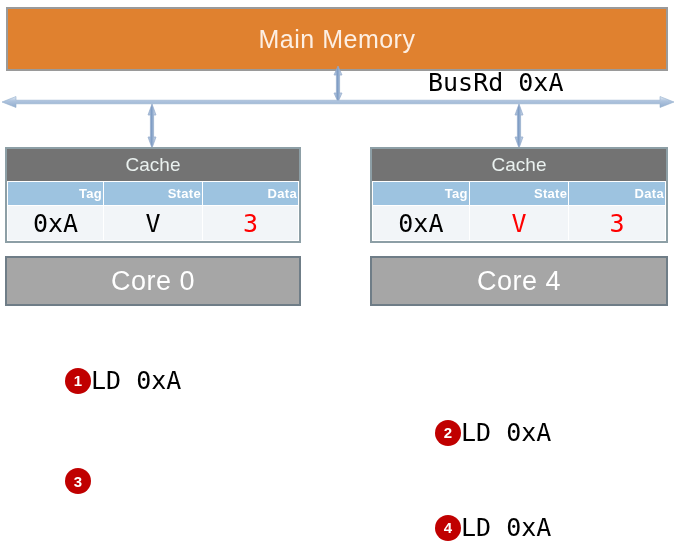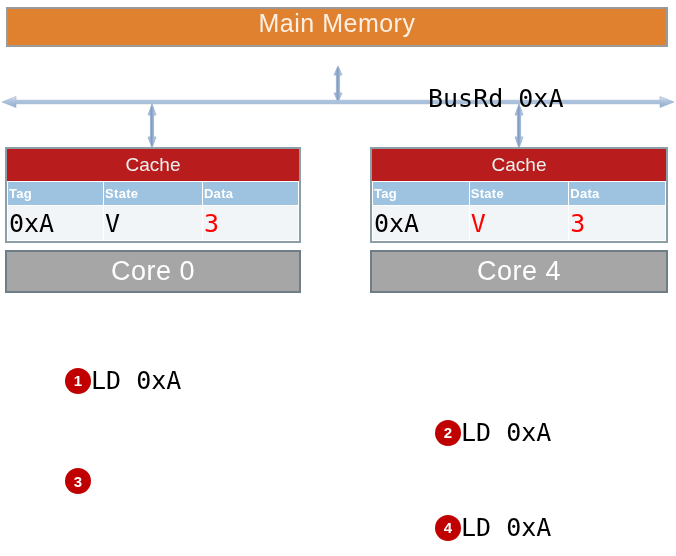--- a/index.html
+++ b/index.html
@@ -14,26 +14,26 @@
     overflow: hidden;
     font-family: "Liberation Sans", sans-serif;
   }
 
   
   #main-memory {
     position: absolute;
     left: 6px;
     top: 7px;
     width: 662px;
-    height: 40px;
+    height: 64px;
     box-sizing: border-box;
     background: #E0812F;
     border: 2px solid #9a9a9a;
     display: flex;
-    align-items: flex-start;
+    align-items: center;
     justify-content: center;
   }
   #main-memory .label {
     color: #FDEFE3;
     font-size: 25px;
     letter-spacing: 0.5px;
   }
 
   
   #bus {
@@ -53,69 +53,69 @@
   
   #busrd-label {
     position: absolute;
     left: 428px;
     top: 68px;
     font-family: "DejaVu Sans Mono", monospace;
     font-size: 25px;
     color: #000000;
     letter-spacing: 0px;
     white-space: nowrap;
-    margin-top: 16px;
   }
 
   
   .cache-block {
     position: absolute;
     top: 147px;
     box-sizing: border-box;
     border: 2px solid #8d9fa6;
     background: #ffffff;
   }
   .cache-title {
-    background: #b91c1c;
+    background: #737373;
     color: #EAF1EF;
     font-size: 19px;
     height: 32px;
     line-height: 32px;
     text-align: center;
   }
   .cache-table {
     width: 100%;
     border-collapse: collapse;
     table-layout: fixed;
   }
   .cache-table th {
     background: #9DC3E0;
     color: #ffffff;
     font-size: 13px;
     font-weight: bold;
     height: 21px;
     border: 1px solid #ffffff;
-    text-align: left;
+    text-align: right;
     letter-spacing: 0.3px;
   }
   .cache-table td {
     background: #F2F5F8;
     height: 32px;
     border: 1px solid #ffffff;
+    text-align: center;
     font-family: "DejaVu Sans Mono", monospace;
     font-size: 25px;
     color: #000000;
   }
   .cache-table td.red { color: #FF0000; }
 
   
   .core-block {
     position: absolute;
-    top: 250px;
-    height: 43px;
+    top: 256px;
+    height: 50px;
     box-sizing: border-box;
     background: #A6A6A6;
     border: 2px solid #6f7d87;
     display: flex;
     align-items: center;
     justify-content: center;
   }
   .core-block .label {
     color: #ffffff;
     font-size: 27px;

